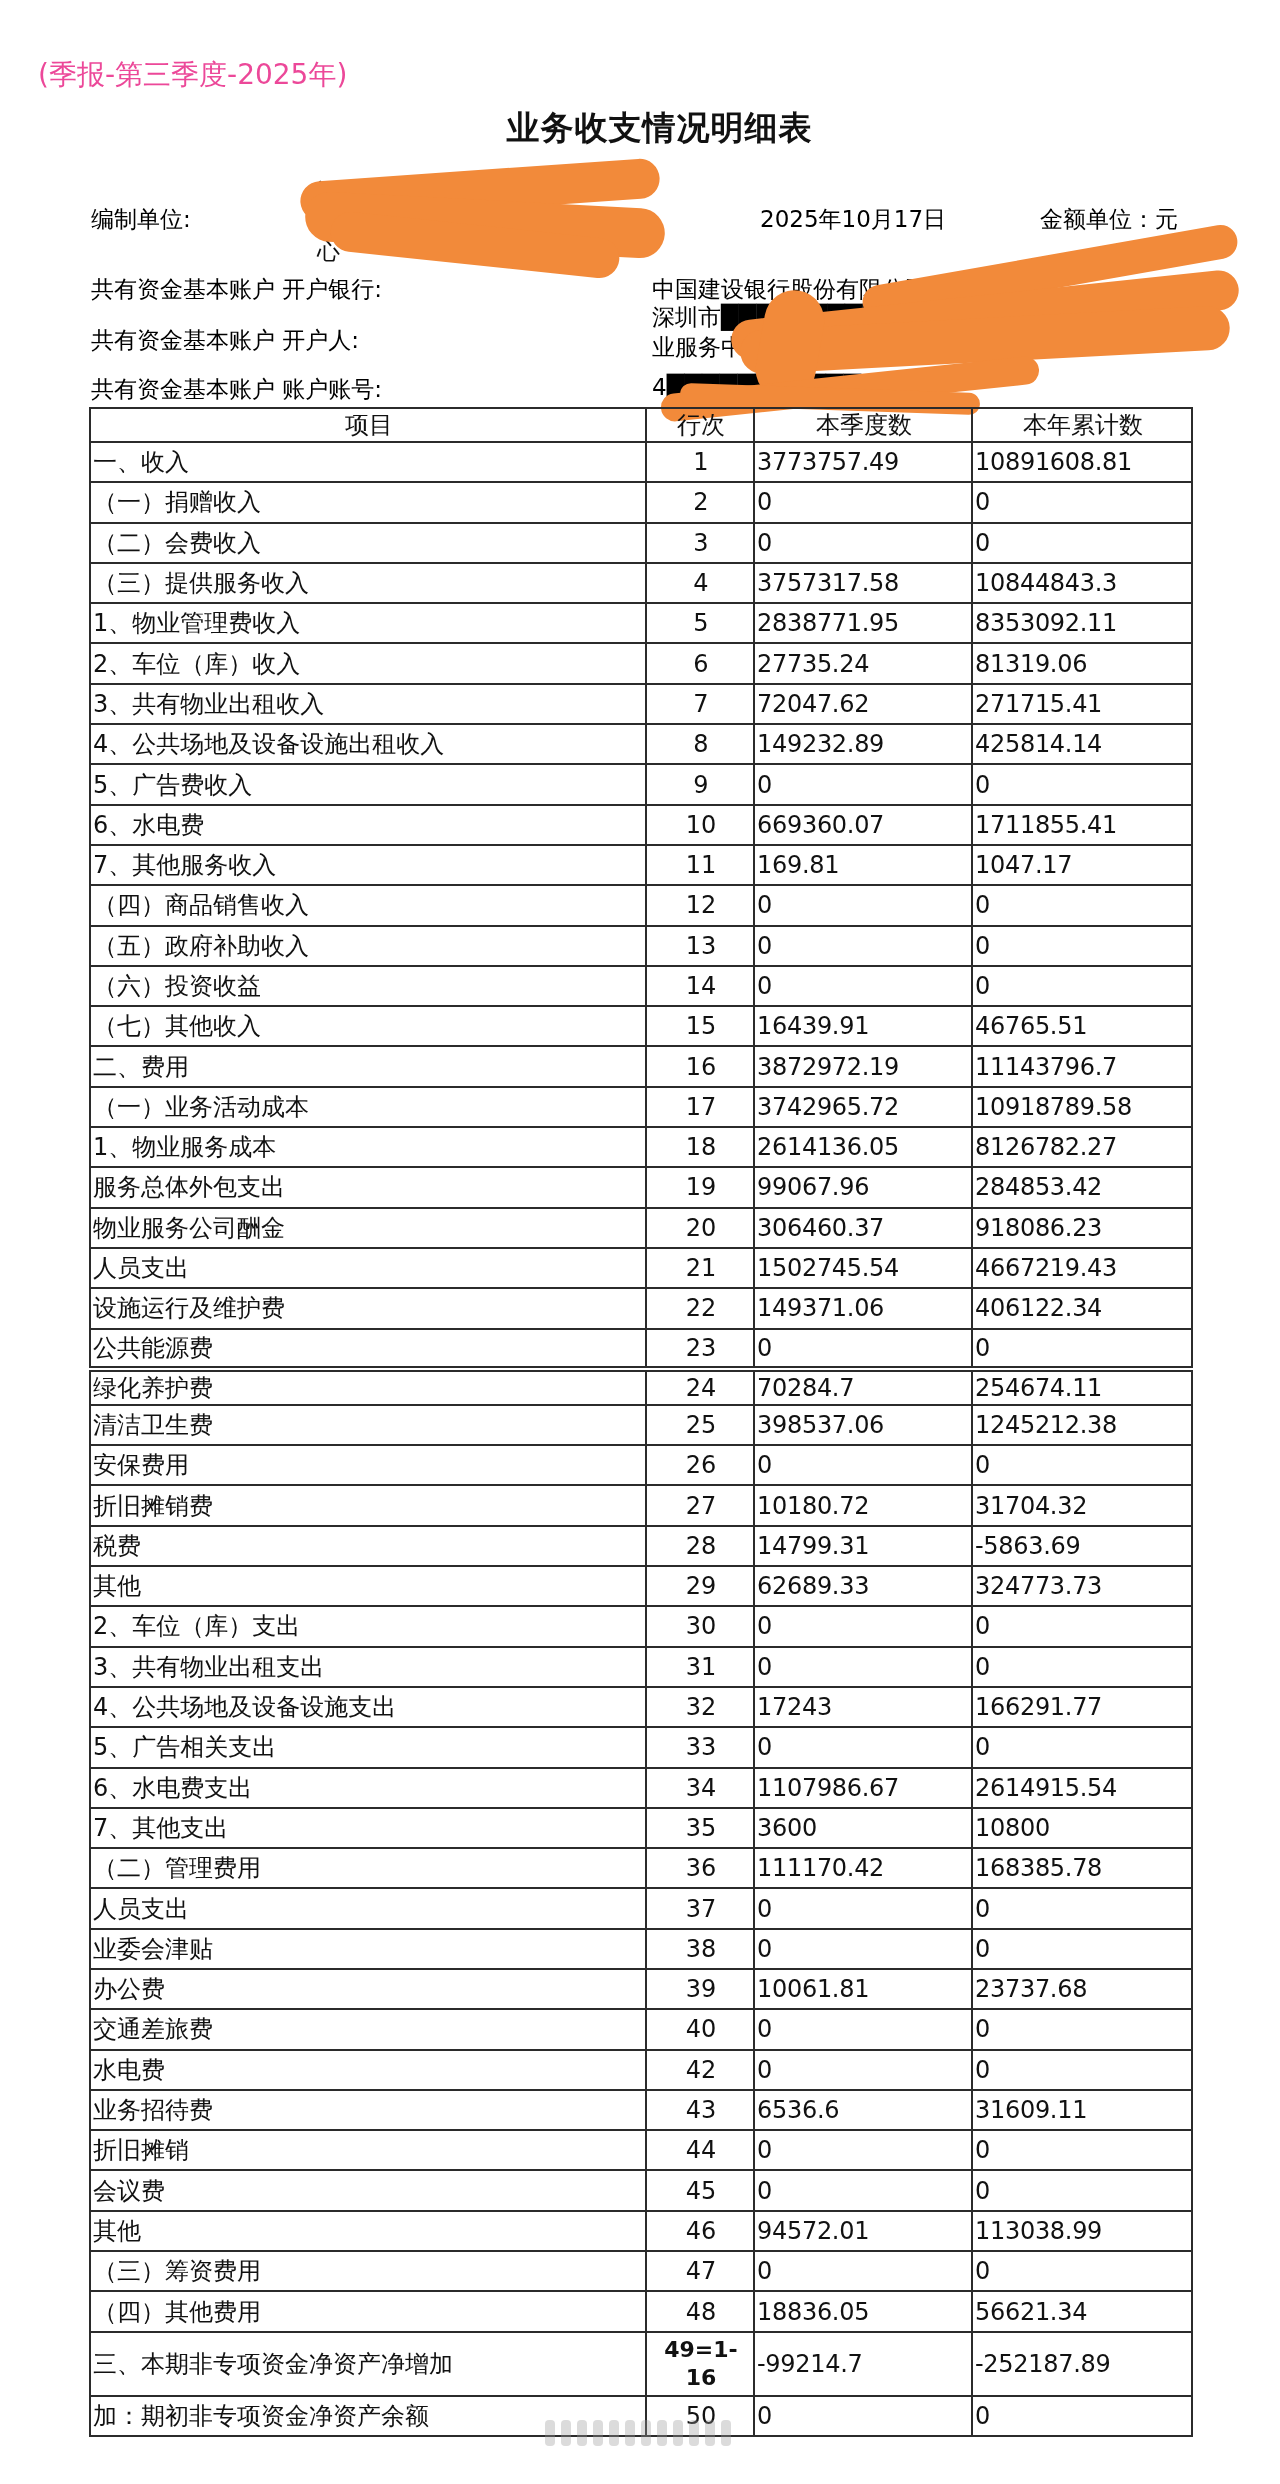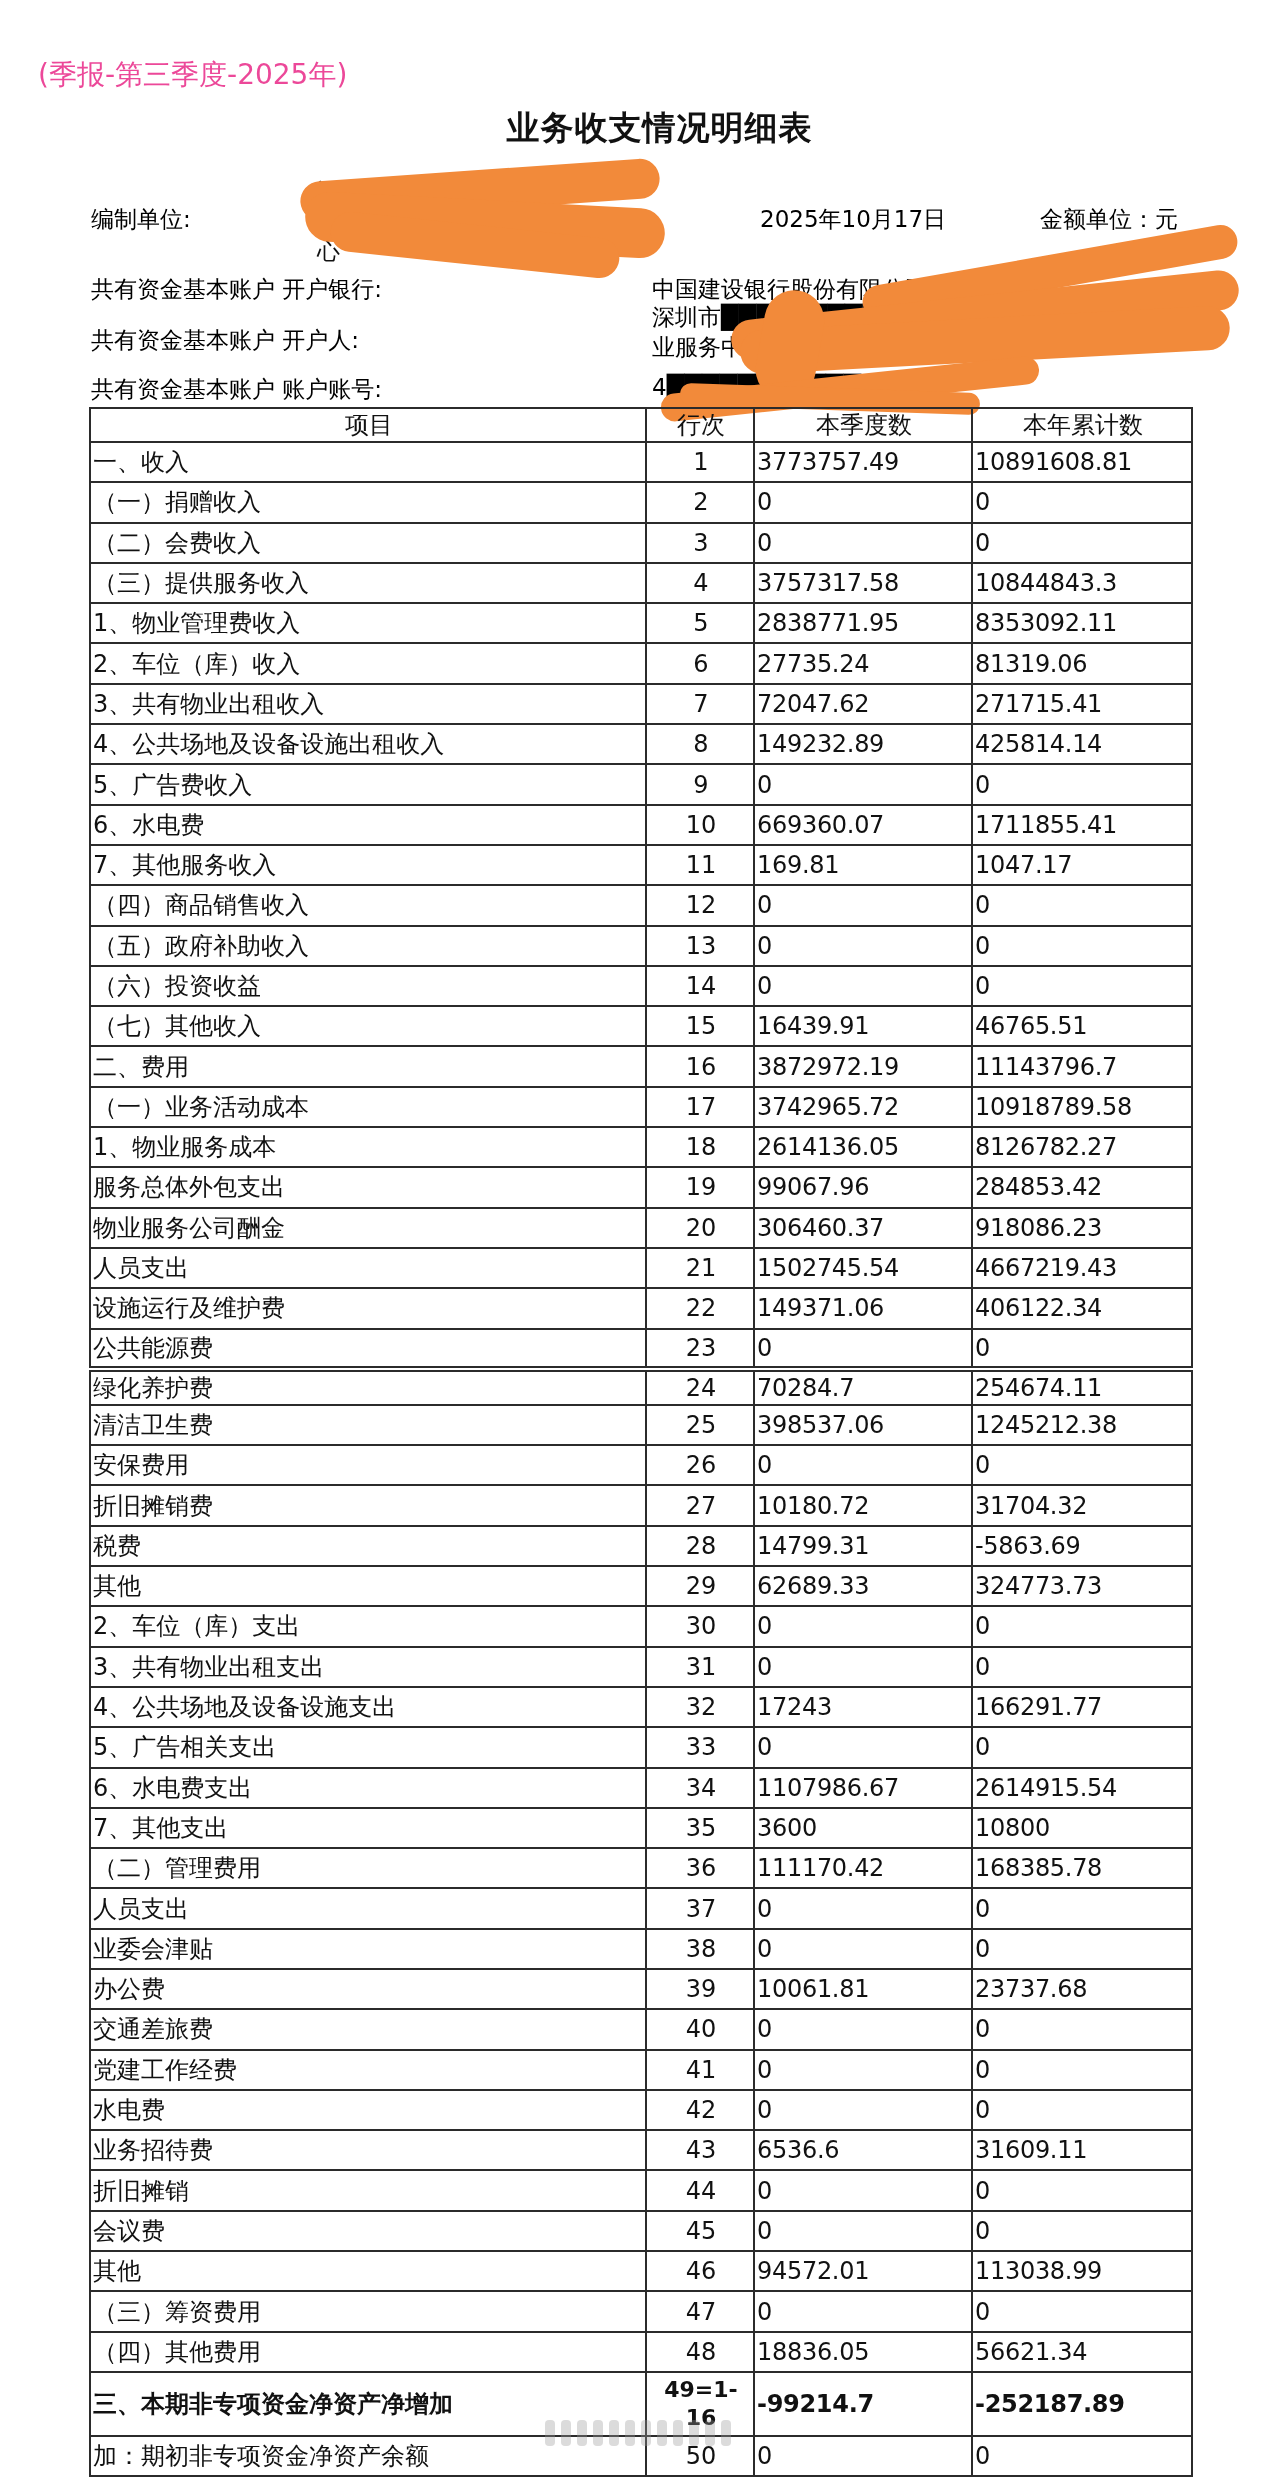--- a/index.html
+++ b/index.html
@@ -17,21 +17,21 @@
   table.sheet { position: absolute; left: 89px; top: 407px; width: 1102px; border-collapse: collapse; table-layout: fixed; font-size: 24px; }
   table.sheet td, table.sheet th { border: 2px solid #2b2b2b; height: 40.3px; padding: 0 0 0 2px; white-space: nowrap; overflow: hidden; font-weight: normal; vertical-align: middle; }
   table.sheet th { text-align: center; height: 24px; }
   table.sheet col.c1 { width: 556px; }
   table.sheet col.c2 { width: 108px; }
   table.sheet col.c3 { width: 218px; }
   table.sheet col.c4 { width: 220px; }
   td.num { text-align: center; padding: 0; }
   td.val { padding-left: 3px; letter-spacing: -0.3px; }
   tr.break td { border-top: 6px double #2b2b2b; height: 35px; }
-  tr.tall td { height: 64px; font-weight: bold; }
+  tr.tall td { height: 64px; }
   tr.tall td.num { font-weight: bold; font-size: 22px; line-height: 28px; white-space: normal; }
   td.bold { font-weight: bold; }
 
   .watermark { position: absolute; left: 545px; top: 2420px; width: 230px; height: 26px; display: flex; gap: 6px; opacity: 0.35; }
   .watermark span { display: block; width: 10px; height: 26px; background: #999; border-radius: 4px; }
 </style>
 </head>
 <body>
 
 <div class="subtitle">(季报-第三季度-2025年)</div>
@@ -318,26 +318,20 @@
         <td class="val">10061.81</td>
         <td class="val">23737.68</td>
       </tr>
       <tr>
         <td class="item">交通差旅费</td>
         <td class="num">40</td>
         <td class="val">0</td>
         <td class="val">0</td>
       </tr>
       <tr>
-        <td class="item">党建工作经费</td>
-        <td class="num">41</td>
-        <td class="val">0</td>
-        <td class="val">0</td>
-      </tr>
-      <tr>
         <td class="item">水电费</td>
         <td class="num">42</td>
         <td class="val">0</td>
         <td class="val">0</td>
       </tr>
       <tr>
         <td class="item">业务招待费</td>
         <td class="num">43</td>
         <td class="val">6536.6</td>
         <td class="val">31609.11</td>

